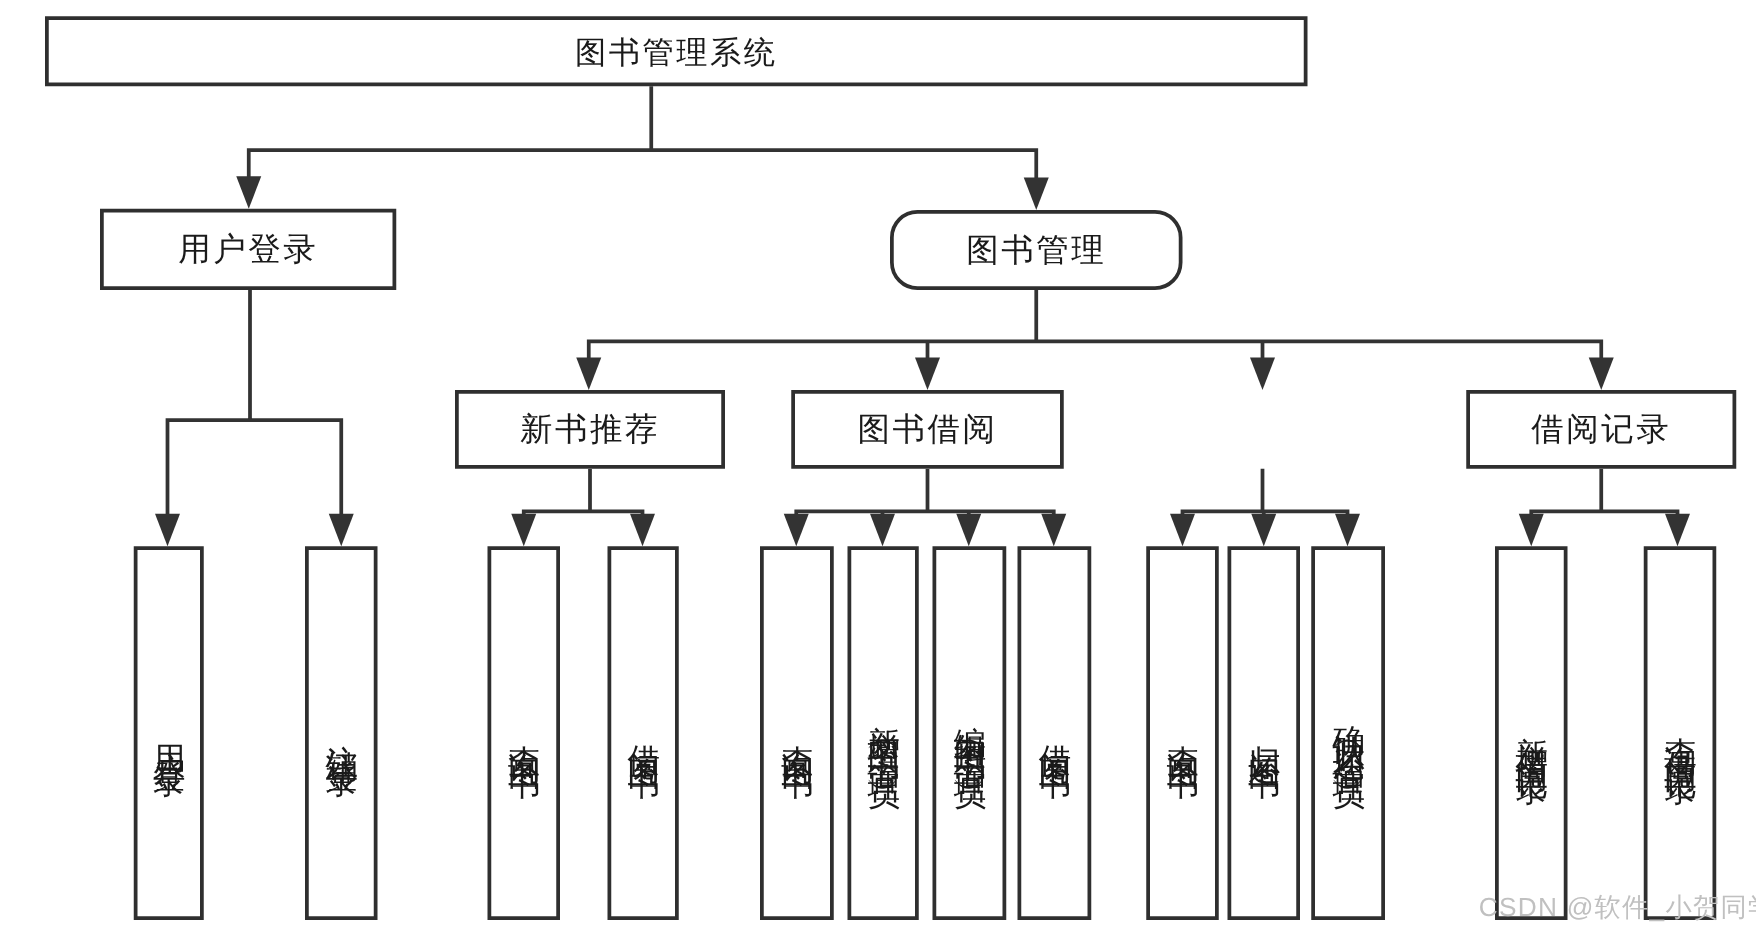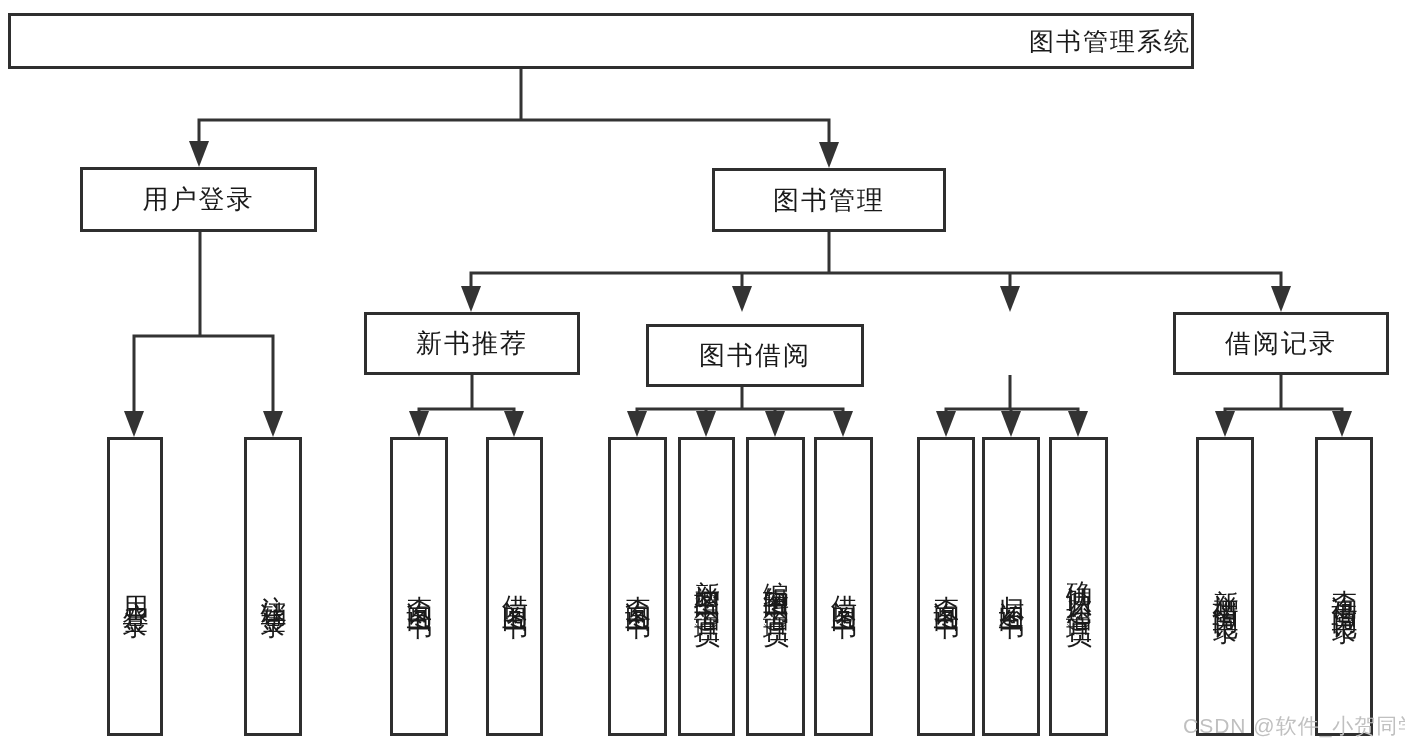--- a/index.html
+++ b/index.html
@@ -101,35 +101,35 @@
       <polygon points="765,411 785,411 775,437"></polygon>
       <polygon points="833,411 853,411 843,437"></polygon>
       <polygon points="936,411 956,411 946,437"></polygon>
       <polygon points="1001,411 1021,411 1011,437"></polygon>
       <polygon points="1068,411 1088,411 1078,437"></polygon>
       <polygon points="1215,411 1235,411 1225,437"></polygon>
       <polygon points="1332,411 1352,411 1342,437"></polygon>
     </g>
   </svg>
 
-  <div class="node root" style="left:8px; top:13px; width:1186px; height:56px;justify-content:flex-end;">
+  <div class="node root" style="left:36px; top:13px; width:1010px; height:56px;">
     <span>图书管理系统</span>
   </div>
 
   <div class="node" style="left:80px; top:167px; width:237px; height:65px;">
     <span>用户登录</span>
   </div>
-  <div class="node" style="left:712px; top:168px; width:234px; height:64px;">
+  <div class="node" style="left:712px; top:168px; width:234px; height:64px;border-radius:22px;">
     <span>图书管理</span>
   </div>
 
   <div class="node" style="left:364px; top:312px; width:216px; height:63px;text-align:center;">
     <span>新书推荐</span>
   </div>
-  <div class="node" style="left:633px; top:324px; width:218px; height:63px;margin-left:13px;">
+  <div class="node" style="left:633px; top:312px; width:218px; height:63px;">
     <span>图书借阅</span>
   </div>
   <div class="node" style="left:1173px; top:312px; width:216px; height:63px;">
     <span>借阅记录</span>
   </div>
 
   <div class="vnode" style="left:107px; width:56px;">
     <span>用户登录</span>
   </div>
   <div class="vnode" style="left:244px; width:58px;">

